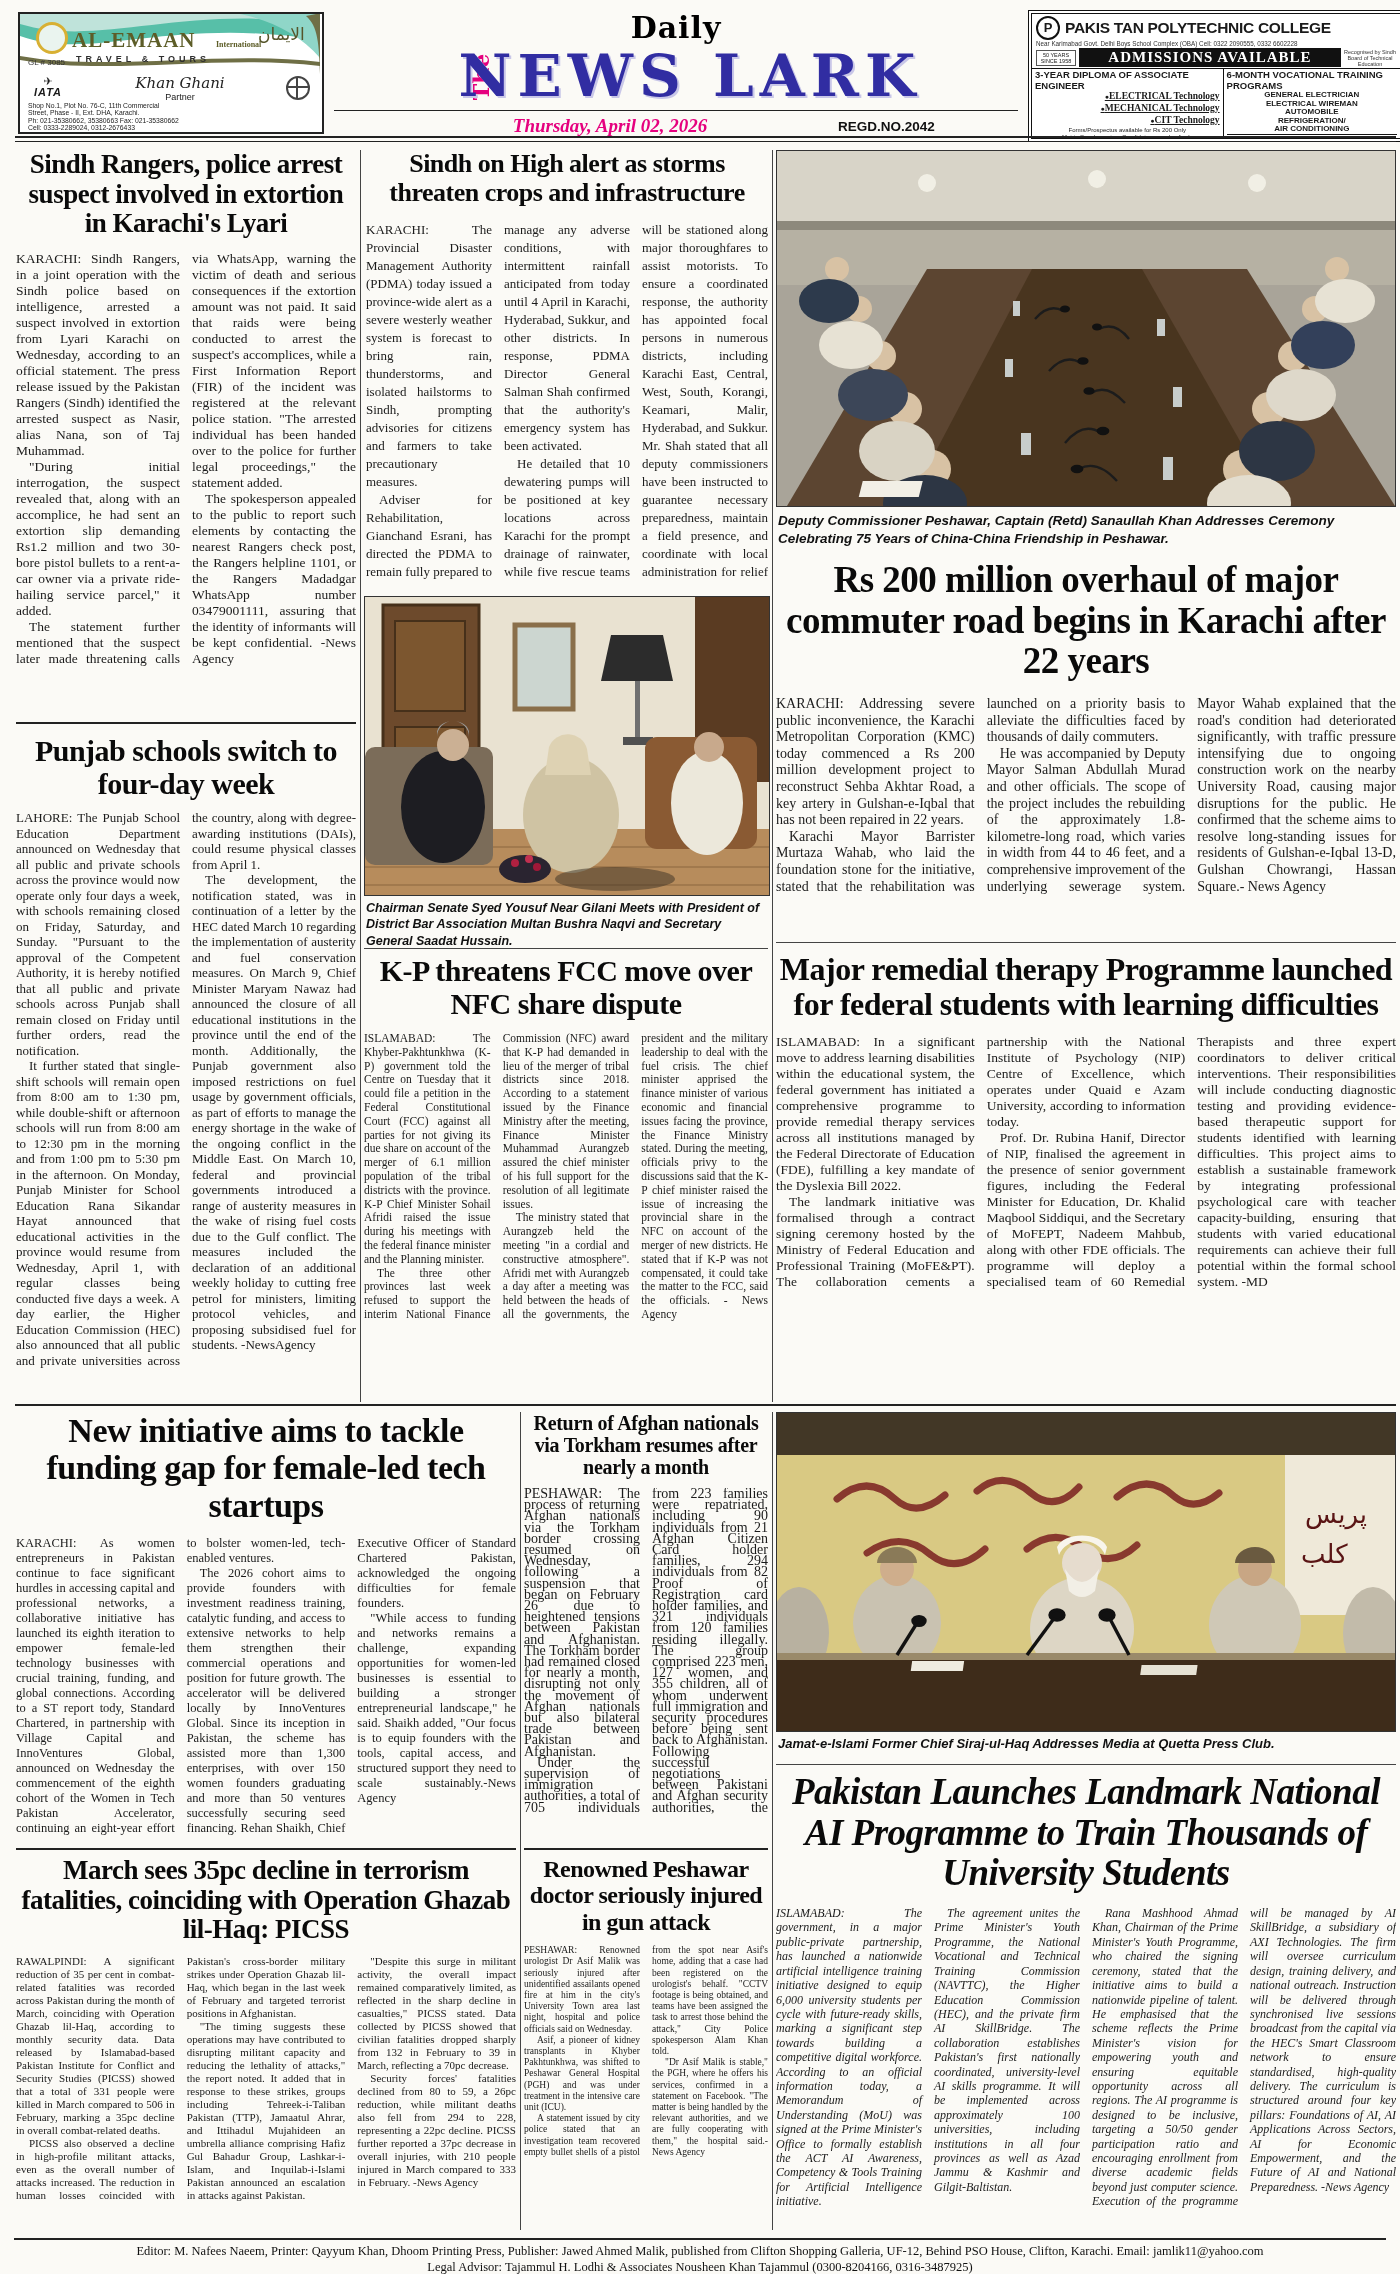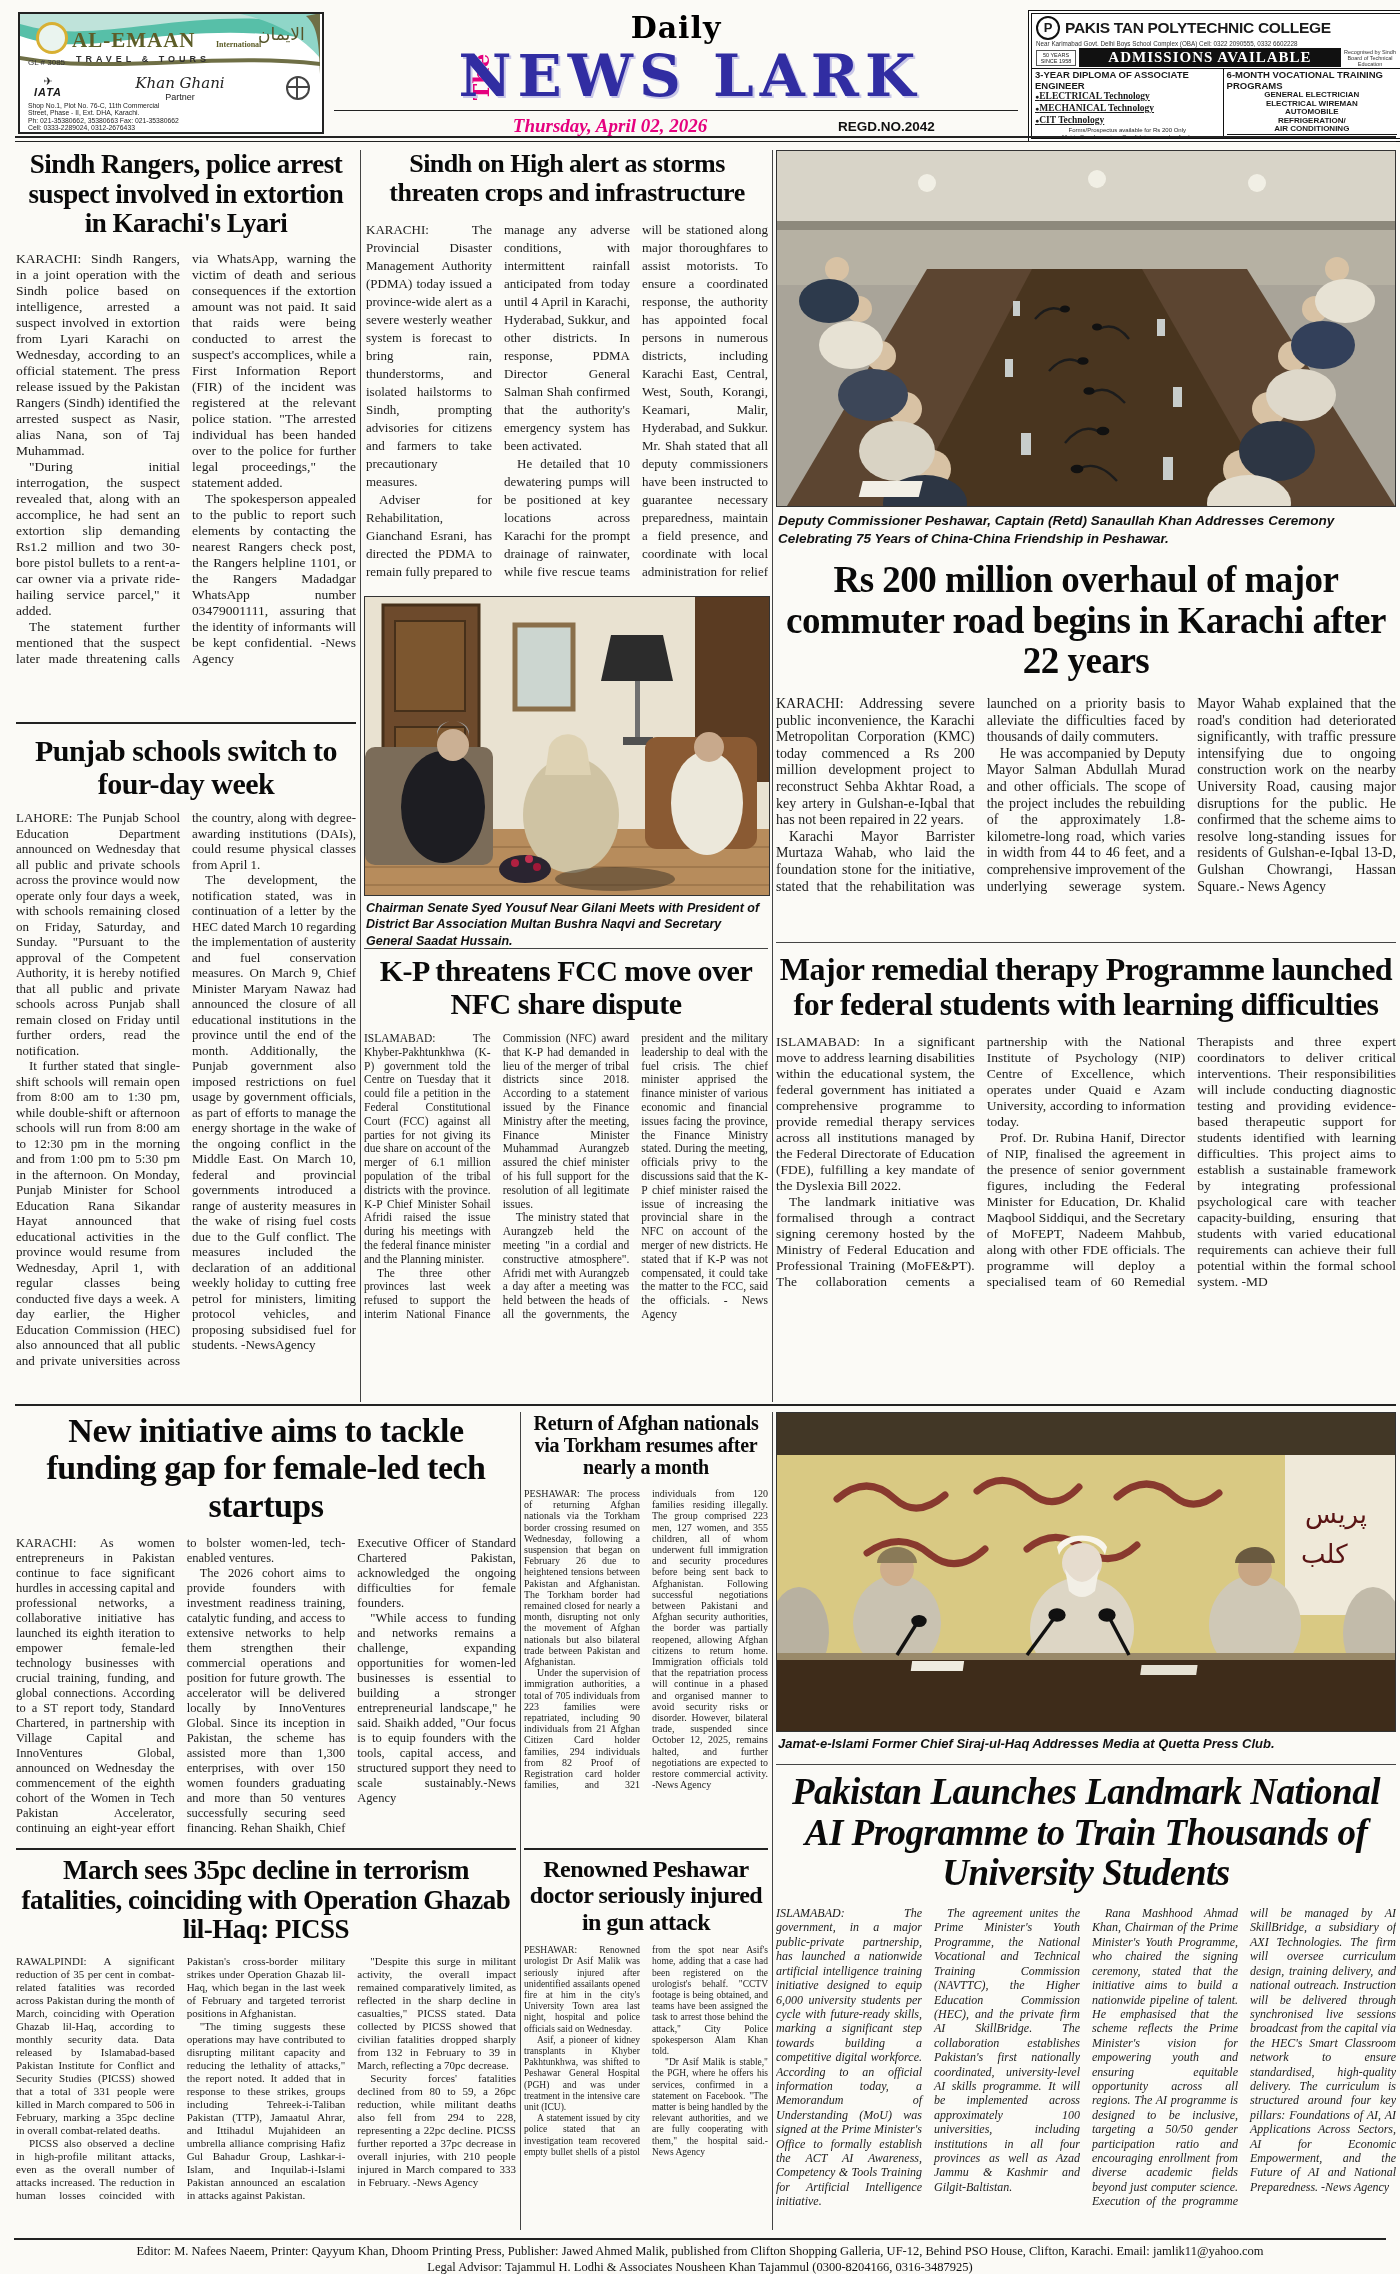--- a/index.html
+++ b/index.html
@@ -53,21 +53,21 @@
   .pr-row3 { display:flex; align-items:center; gap:3px; padding:1px 4px; }
   .pr-badgeL { font-size:5.5px; border:1px solid #555; padding:1px 2px; width:34px; text-align:center; }
   .pr-adm { flex:1; background:#111; color:#fff; text-align:center; font-family:"Liberation Serif",serif;
             font-weight:bold; font-size:15px; letter-spacing:1px; padding:1px 0; }
   .pr-badgeR { font-size:5.5px; width:52px; color:#333; text-align:center; }
   .pr-cols { display:flex; border-top:1px solid #111; }
   .pr-c1 { width:52%; border-right:1px solid #111; padding:1px 3px; }
   .pr-c2 { width:48%; padding:1px 3px; text-align:center; }
   .pr-ct { font-weight:bold; font-size:9.5px; text-align:left; line-height:10.5px; }
   .pr-items-serif p { margin:0; font-family:"Liberation Serif",serif; font-weight:bold; font-size:9.5px;
-                      line-height:11px; text-decoration:underline; }
+                      line-height:11px; text-decoration:underline;text-align:right; }
   .pr-items-serif p:before { content:"\25CF "; font-size:7px; }
   .pr-note { font-size:6px; line-height:6.8px; text-align:center; margin:0; }
   .pr-seats { font-weight:bold; font-style:italic; font-size:9px; text-align:center; }
   .pr-items-sans p { margin:0; font-weight:bold; font-size:8px; line-height:8.6px; }
   .pr-shifts { border-top:1px solid #111; font-weight:bold; font-size:8.5px; padding-top:1px; }
 
   .header-rule { position:absolute; left:15px; top:136px; width:1381px; height:3px;
                  border-top:2px solid #222; border-bottom:1px solid #222; }
 
   
@@ -120,21 +120,21 @@
   #art-startups { left:16px; top:1412px; width:500px; }
   #art-startups .hl { font-size:34px; margin-bottom:12px; }
   #art-startups .body { font-size:12.5px; line-height:15px; height:300px; }
 
   #art-picss { left:16px; top:1856px; width:500px; }
   #art-picss .hl { font-size:27px; margin-bottom:10px; }
   #art-picss .body { font-size:11px; line-height:13px; height:266px; }
 
   #art-torkham { left:524px; top:1412px; width:244px; }
   #art-torkham .hl { font-size:20px; letter-spacing:-0.3px; margin-bottom:10px; }
-  #art-torkham .body { font-size:10px; line-height:11.2px; height:330px; }
+  #art-torkham .body { font-size:14px; line-height:11.2px; height:330px; }
 
   #art-doctor { left:524px; top:1856px; width:244px; }
   #art-doctor .hl { font-size:24px; margin-bottom:10px; }
   #art-doctor .body { font-size:9.5px; line-height:11.2px; height:270px; }
 
   #photo-3 { left:776px; top:1412px; width:618px; height:318px; }
   #cap-3 { left:778px; top:1736px; width:616px; font-size:13px; }
 
   #art-ai { left:776px; top:1772px; width:620px;font-style:italic; }
   #art-ai .hl { font-size:37px; margin-bottom:12px; }

